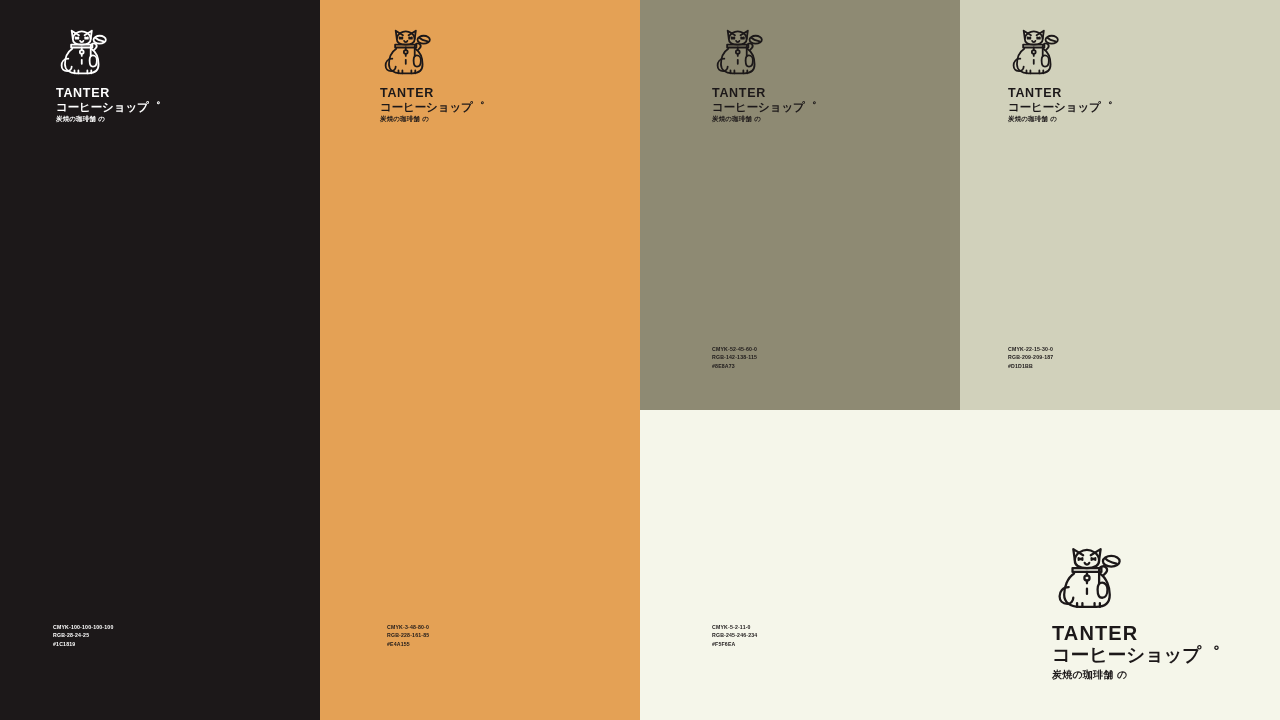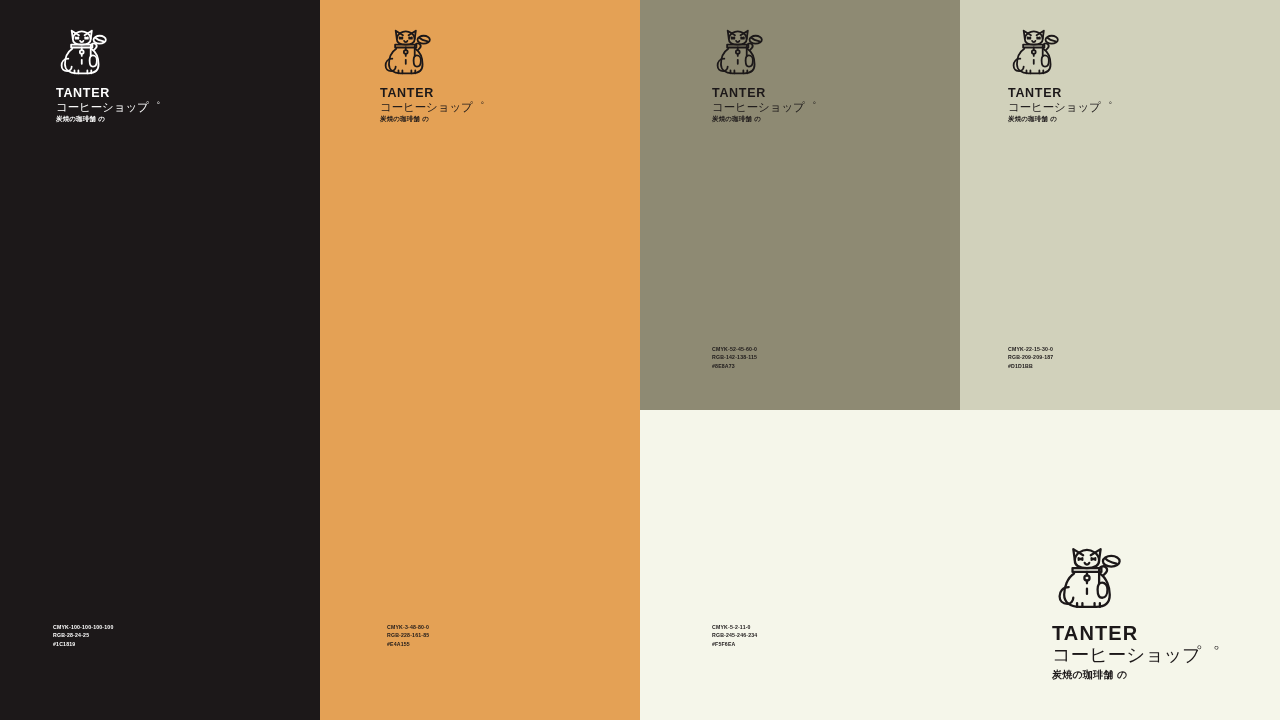--- a/index.html
+++ b/index.html
@@ -48,21 +48,21 @@
     align-items: flex-start;
     line-height: 1;
   }
   .wm-latin {
     font-family: "Liberation Sans", sans-serif;
     font-weight: 700;
     letter-spacing: 0.055em;
   }
   .wm-kana {
     font-family: "DejaVu Sans", sans-serif;
-    font-weight: 400;
+    font-weight: 700;
     letter-spacing: -0.01em;
     white-space: nowrap;
   }
   .wm-sub {
     font-family: "DejaVu Sans", sans-serif;
     font-weight: 700;
     white-space: nowrap;
     text-align: center;
   }
 

